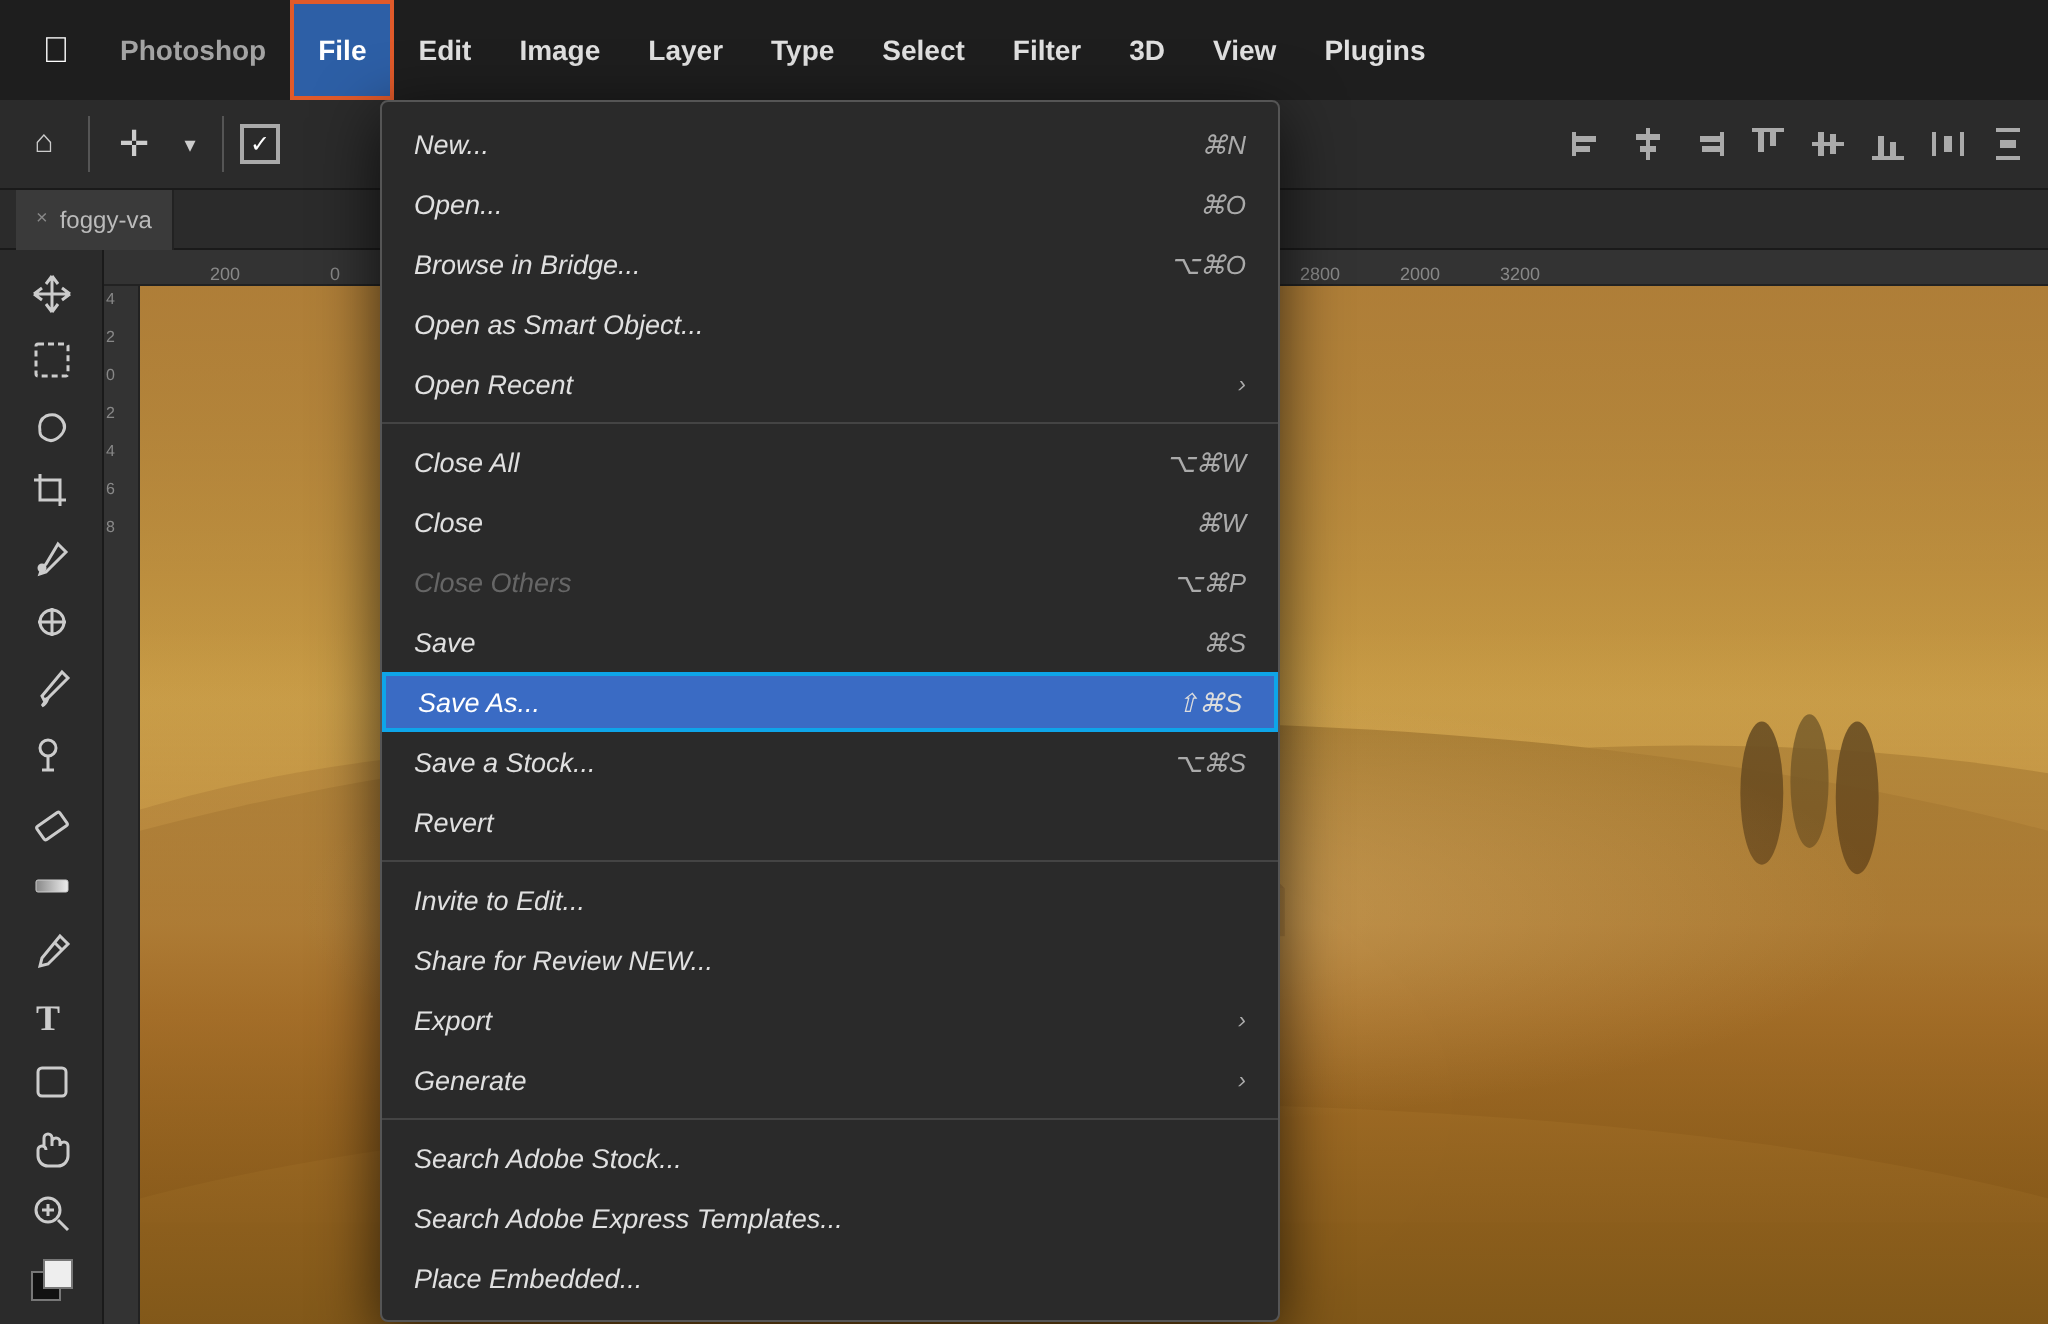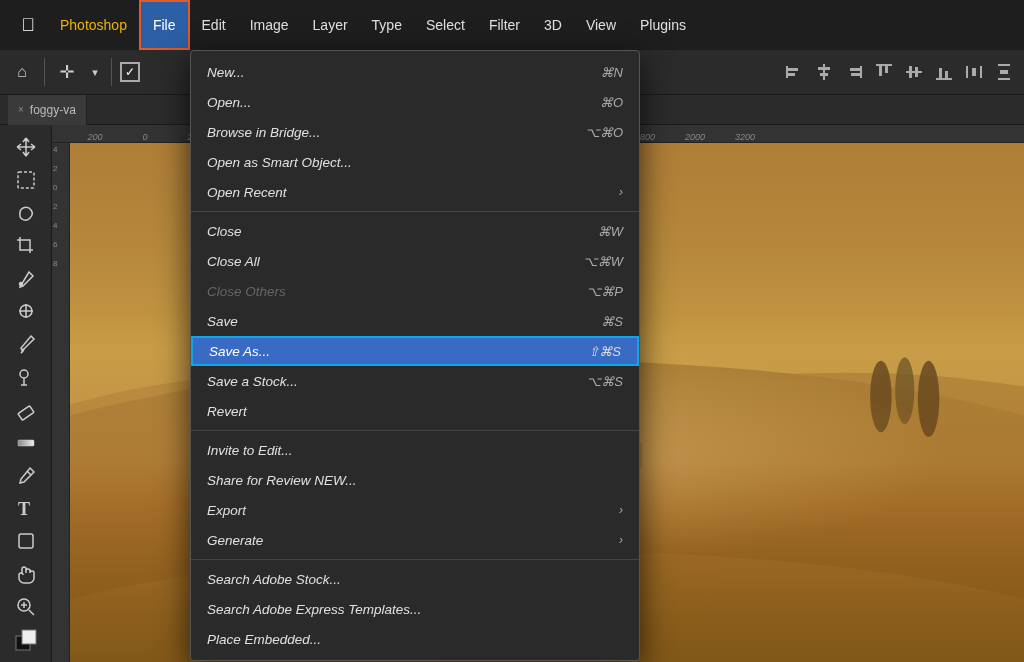--- a/index.html
+++ b/index.html
@@ -33,32 +33,32 @@
       color: #fff;
       font-size: 18px;
     }
     .menubar-item {
       height: 50px;
       padding: 0 12px;
       display: flex;
       align-items: center;
       color: #e0e0e0;
       font-size: 14px;
-      font-weight: 400;
+      font-weight: 700;
       cursor: pointer;
       white-space: nowrap;
     }
     .menubar-item.active {
       background: #2d5fa6;
       border: 2px solid #e05a2a;
       color: #fff;
     }
     .menubar-item.photoshop-app {
-      font-weight: 400;
-      color: #eab308;
+      font-weight: 700;
+      color: #a3a3a3;
     }
 
     
     .toolbar {
       width: 100%;
       height: 45px;
       background: #2b2b2b;
       display: flex;
       align-items: center;
       padding: 0 8px;
@@ -216,23 +216,22 @@
       display: flex;
       gap: 0;
       height: 100%;
       align-items: flex-end;
       padding-left: 0;
     }
     .ruler-num {
       font-size: 9px;
       color: #888;
       width: 50px;
-      text-align: center;
+      text-align: right;
       flex-shrink: 0;
-      font-style: italic;
     }
     .file-info {
       position: absolute;
       top: 2px;
       right: 10px;
       color: #aaa;
       font-size: 11px;
     }
 
     
@@ -574,27 +573,27 @@
     <span>Open as Smart Object...</span>
   </div>
 
   <div class="menu-item">
     <span>Open Recent</span>
     <span class="arrow">›</span>
   </div>
   <div class="menu-separator"></div>
 
   <div class="menu-item">
+    <span>Close All</span>
+    <span class="shortcut sym">⌥⌘W</span>
+  </div>
+
+  <div class="menu-item">
     <span>Close</span>
     <span class="shortcut sym">⌘W</span>
-  </div>
-
-  <div class="menu-item">
-    <span>Close All</span>
-    <span class="shortcut sym">⌥⌘W</span>
   </div>
 
   <div class="menu-item disabled">
     <span>Close Others</span>
     <span class="shortcut sym">⌥⌘P</span>
   </div>
 
 
   <div class="menu-item">
     <span>Save</span>

